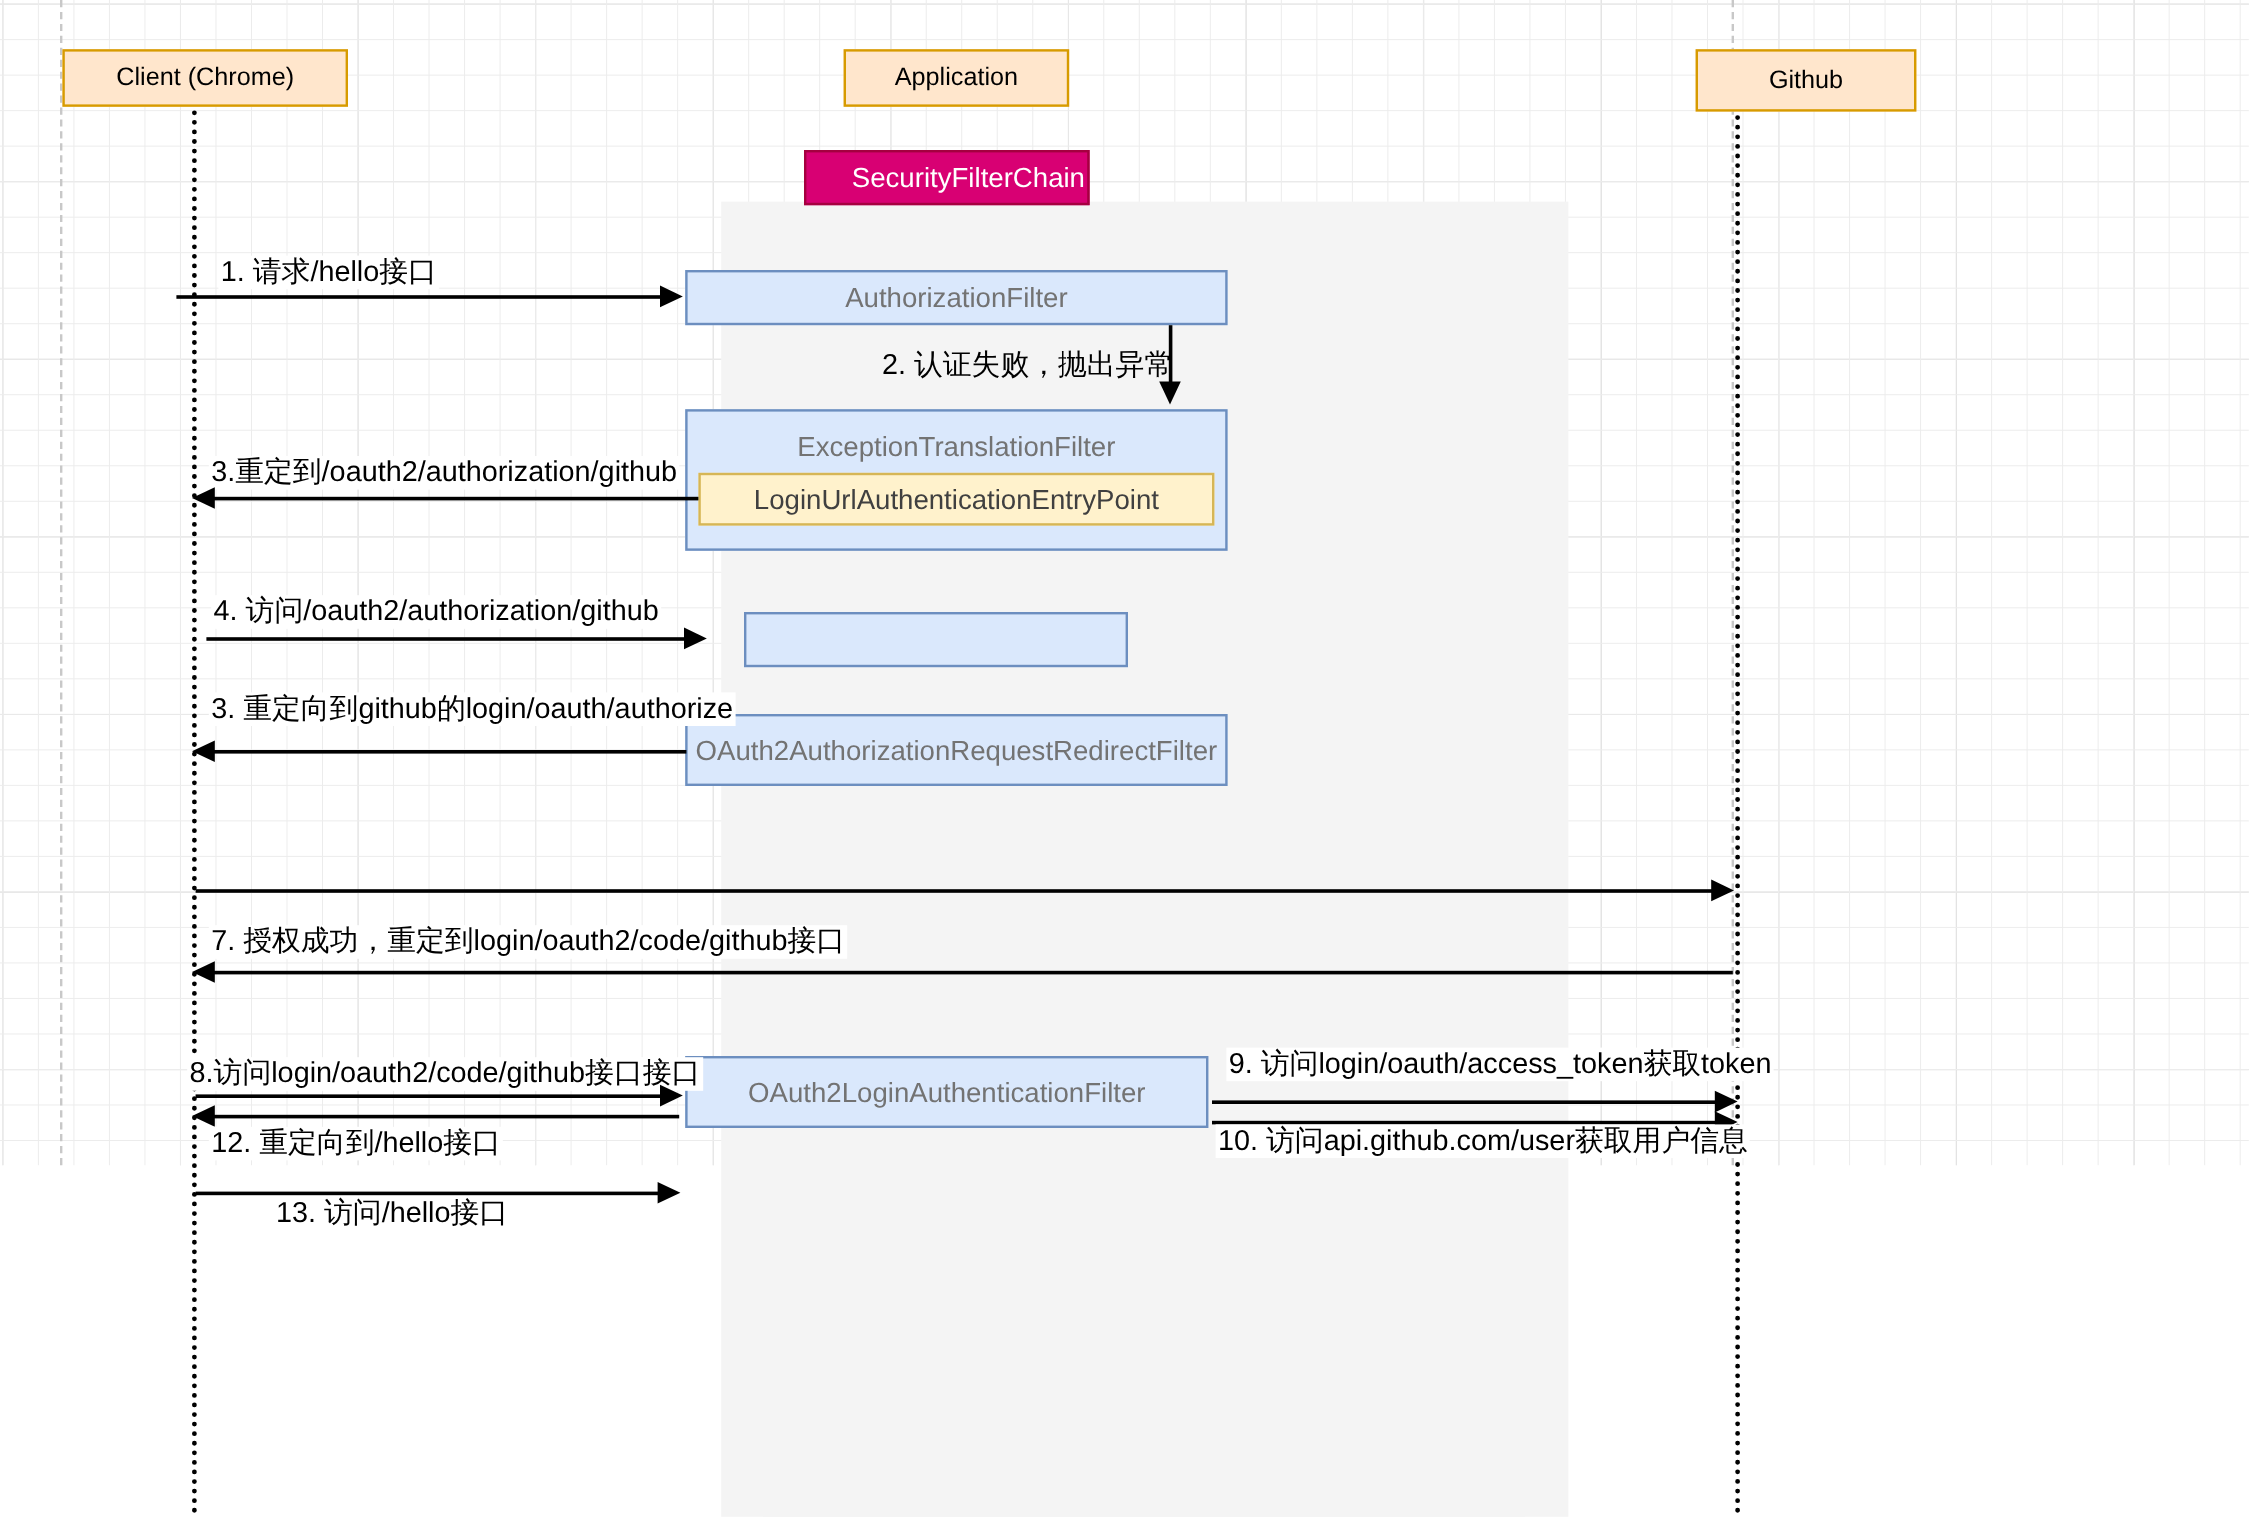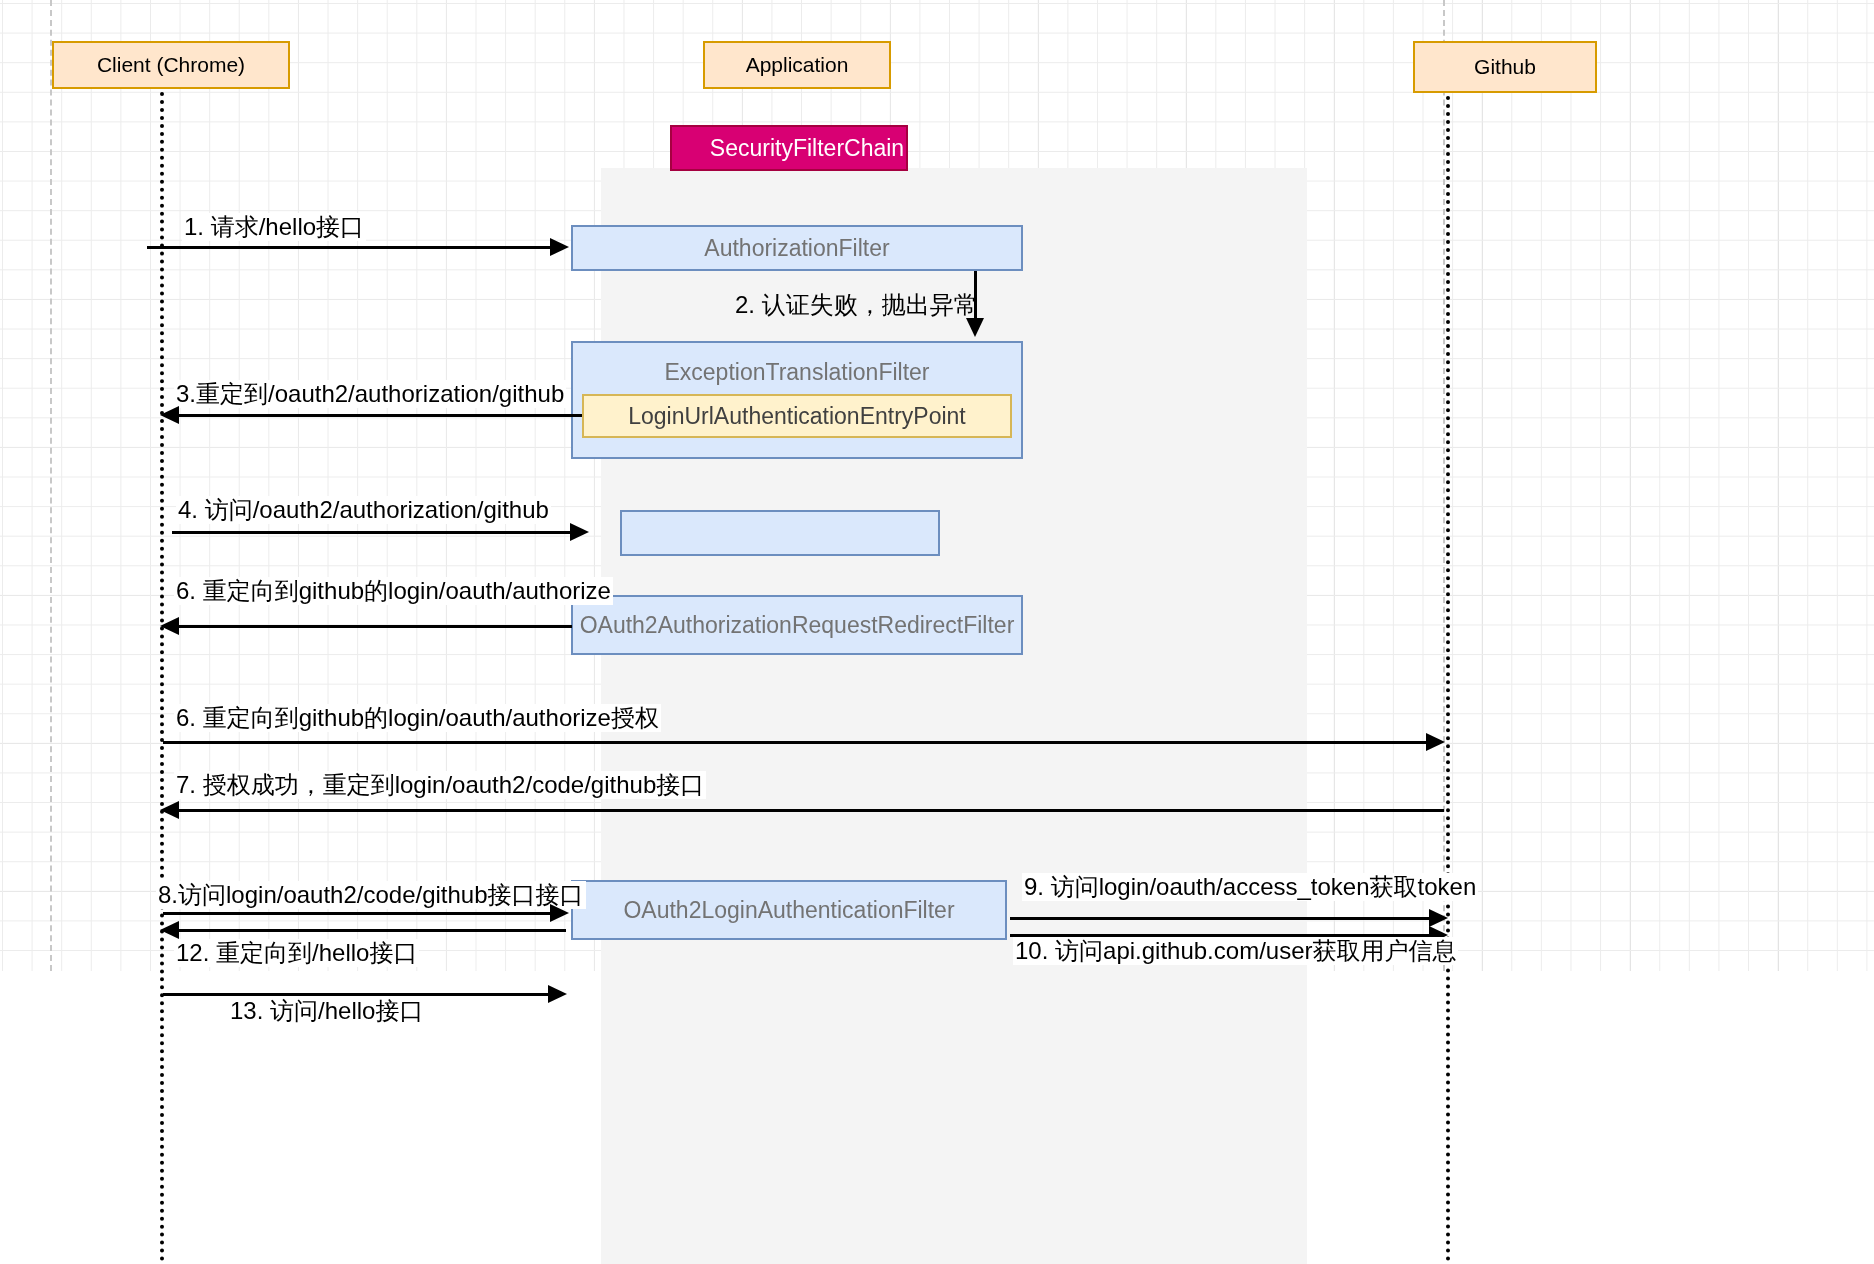--- a/index.html
+++ b/index.html
@@ -190,25 +190,24 @@
   <div class="arrowhead down" style="left:966px;top:318px;"></div>
 
   <div class="mlabel" style="left:174px;top:380px;">3.重定到/oauth2/authorization/github</div>
   <div class="msg" style="left:176px;top:414px;width:406px;"></div>
   <div class="arrowhead left" style="left:160px;top:406px;"></div>
 
   <div class="mlabel" style="left:176px;top:496px;">4. 访问/oauth2/authorization/github</div>
   <div class="msg" style="left:172px;top:531px;width:400px;"></div>
   <div class="arrowhead right" style="left:570px;top:523px;"></div>
 
-  <div class="mlabel" style="left:174px;top:577px;">6. 重定向到github的login/oauth/authorize</div>
+  <div class="mlabel" style="left:174px;top:577px;">3. 重定向到github的login/oauth/authorize</div>
   <div class="msg" style="left:176px;top:625px;width:396px;"></div>
   <div class="arrowhead left" style="left:160px;top:617px;"></div>
 
-  <div class="mlabel" style="left:174px;top:704px;">6. 重定向到github的login/oauth/authorize授权</div>
   <div class="msg" style="left:163px;top:741px;width:1265px;"></div>
   <div class="arrowhead right" style="left:1426px;top:733px;"></div>
 
   <div class="mlabel" style="left:174px;top:771px;">7. 授权成功，重定到login/oauth2/code/github接口</div>
   <div class="msg" style="left:176px;top:809px;width:1268px;"></div>
   <div class="arrowhead left" style="left:160px;top:801px;"></div>
 
   <div class="mlabel" style="left:156px;top:881px;">8.访问login/oauth2/code/github接口接口</div>
   <div class="msg" style="left:163px;top:912px;width:389px;"></div>
   <div class="arrowhead right" style="left:550px;top:904px;"></div>

